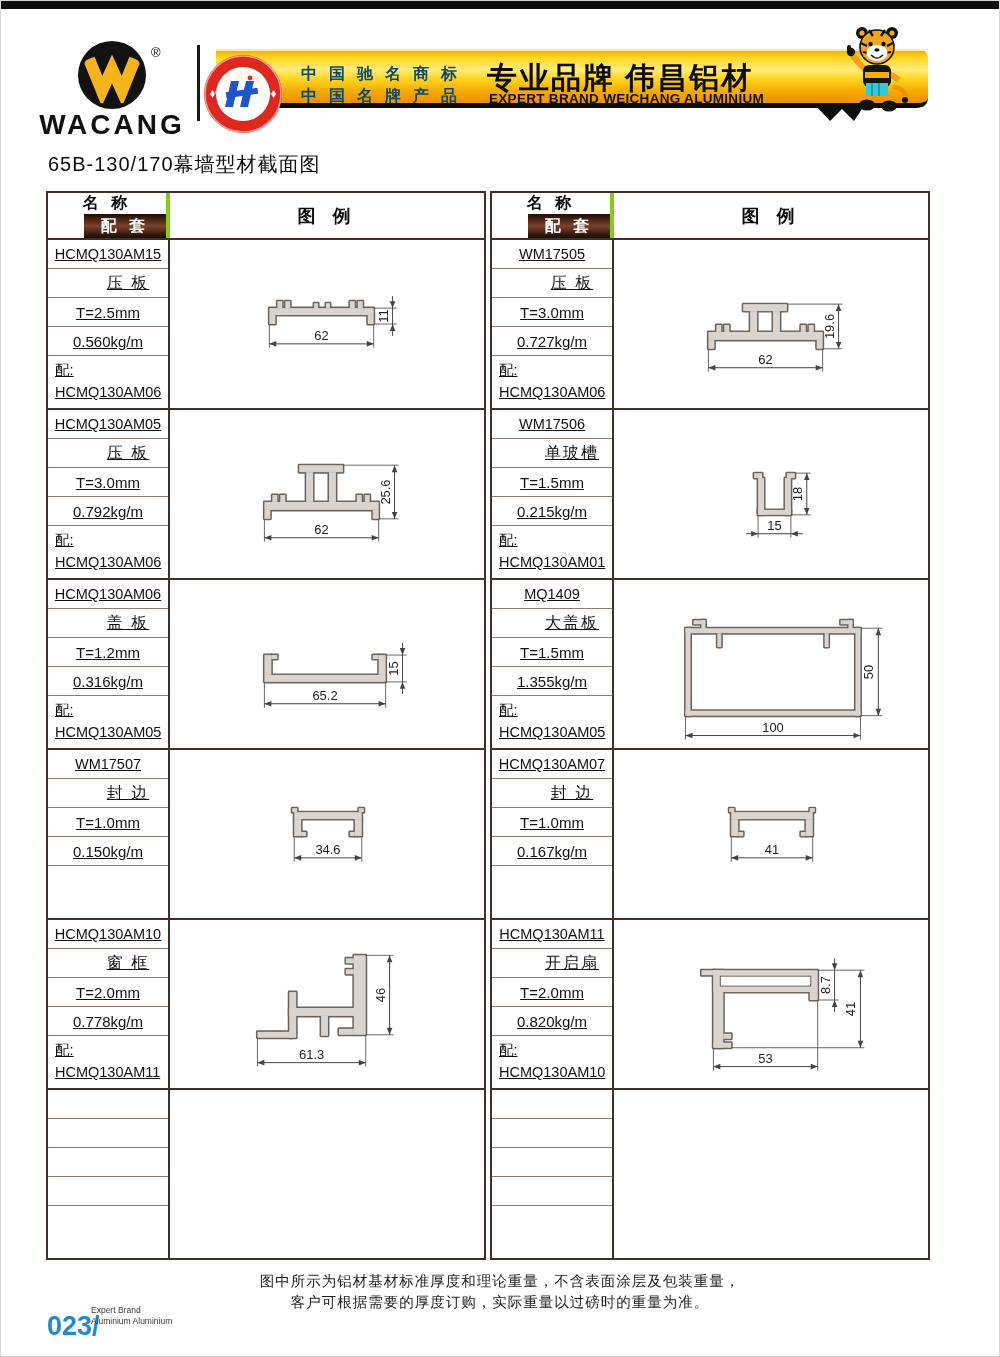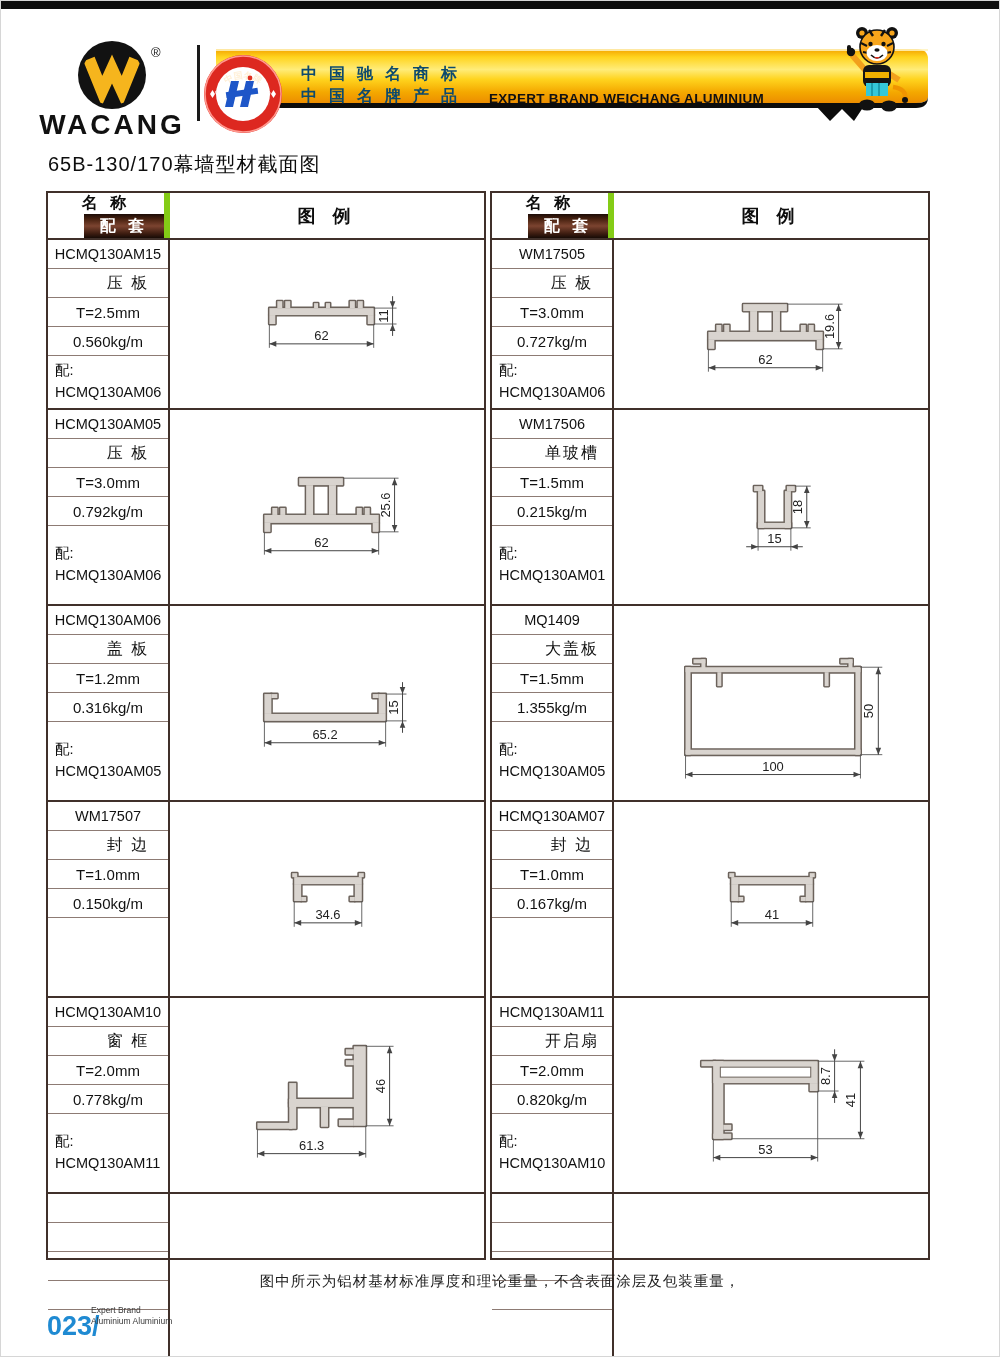--- a/index.html
+++ b/index.html
@@ -23,33 +23,33 @@
   .tiger-svg{position:absolute;left:838px;top:22px;width:76px;height:92px;}
 
   .page-title{position:absolute;left:47px;top:150px;font-size:20px;font-weight:normal;
               letter-spacing:1px;color:#0d0d0d;}
 
   
   .ptable{position:absolute;top:190px;width:440px;height:1069px;border:2px solid #40302a;
           background:#fff;box-sizing:border-box;}
   #table-left{left:45px;} #table-right{left:489px;}
   .thead{display:flex;height:45px;border-bottom:2px solid #40302a;}
-  .th-name{width:122px;border-right:6px solid #84cc16;box-sizing:border-box;display:flex;
+  .th-name{width:122px;border-right:4px solid #84cc16;box-sizing:border-box;display:flex;
            flex-direction:column;}
   .th-name-top{height:21px;display:flex;align-items:center;justify-content:center;
                font-size:16px;font-weight:bold;letter-spacing:4px;color:#0d0d0d;}
   .th-name-bot{flex:1;display:flex;align-items:center;justify-content:center;color:#fff;
                font-size:16px;font-weight:bold;letter-spacing:4px;
                background:linear-gradient(180deg,#1c0c07 0%,#45200f 20%,#7c4430 50%,#3c1c10 82%,#170b06 100%);margin-left:36px;}
   .th-legend{flex:1;display:flex;align-items:center;justify-content:center;font-size:18px;
              font-weight:bold;letter-spacing:6px;color:#0d0d0d;}
-  .pblock{display:flex;height:196px;box-sizing:border-box;border-top:2px solid #40302a;}
+  .pblock{display:flex;height:170px;box-sizing:border-box;border-top:2px solid #40302a;}
   .pblock.first{border-top:none;height:168px;}
   .pnames{width:122px;border-right:2px solid #40302a;box-sizing:border-box;display:flex;
-          flex-direction:column;}
+          flex-direction:column;text-decoration:underline;}
   .pcell{border-bottom:1px solid #8d7b74;box-sizing:border-box;display:flex;align-items:center;
          justify-content:center;}
   .pcell.code{height:29px;font-size:14.5px;}
   .pcell.pname{height:29px;font-size:16px;letter-spacing:2px;padding-left:40px;}
   .pcell.thk{height:29px;font-size:15px;}
   .pcell.wt{height:29px;font-size:15px;}
   .pcell.mate{flex:1;border-bottom:none;flex-direction:column;align-items:flex-start;
               justify-content:center;padding-left:7px;font-size:14.5px;line-height:1.5;}
   .pdiagram{flex:1;position:relative;}
   .pdiagram svg{position:absolute;left:0;top:0;width:100%;height:100%;}
@@ -91,20 +91,21 @@
           <stop offset="1" stop-color="#ec8d00"></stop>
       </linearGradient>
     </defs>
     <path d="M0,0 H700 Q712,0 712,10 V48 Q712,54 700,54 H0 Z" fill="url(#bgrad)"></path>
     <rect x="0" y="0" width="712" height="2" fill="#fff3bf" opacity="0.85"></rect>
     <path d="M0,54 H700 Q712,54 712,48 V46 H712 L712,48 Q712,59 700,59 H0 Z" fill="#0c0c0c"></path>
     <polygon points="600,57 648,57 638,72 626,60 614,72" fill="#0c0c0c"></polygon>
   </svg>
   <div class="banner-blue l1">中国驰名商标</div>
   <div class="banner-blue l2">中国名牌产品</div>
+  <div class="banner-cn">专业品牌    伟昌铝材</div>
   <div class="banner-en">EXPERT BRAND WEICHANG ALUMINIUM</div>
 
   <svg class="badge-svg" viewBox="0 0 80 86">
     <circle cx="40" cy="43" r="39" fill="#dd2820"></circle>
     <circle cx="40" cy="43" r="38" fill="none" stroke="#ff9a90" stroke-width="1.5"></circle>
     <circle cx="40" cy="43" r="27" fill="#ffffff"></circle>
     <defs>
       <path id="arcTop" d="M 14,47 A 27,27 0 0 1 66,47"></path>
       <path id="arcBot" d="M 11,38 A 30,30 0 0 0 69,38"></path>
     </defs>
@@ -627,18 +628,19 @@
               <div></div>
               <div></div>
             </div>
           </div>
           <div class="pdiagram"></div>
         </div>
       </div>
   </div>
 
   <div class="note l1">图中所示为铝材基材标准厚度和理论重量，不含表面涂层及包装重量，</div>
+  <div class="note l2">客户可根据需要的厚度订购，实际重量以过磅时的重量为准。</div>
   <div class="pageno">023/</div>
   <div class="pagecap">
     <div>Expert Brand</div>
     <div>Aluminium Aluminium</div>
   </div>
 </div>
 
 </body></html>

